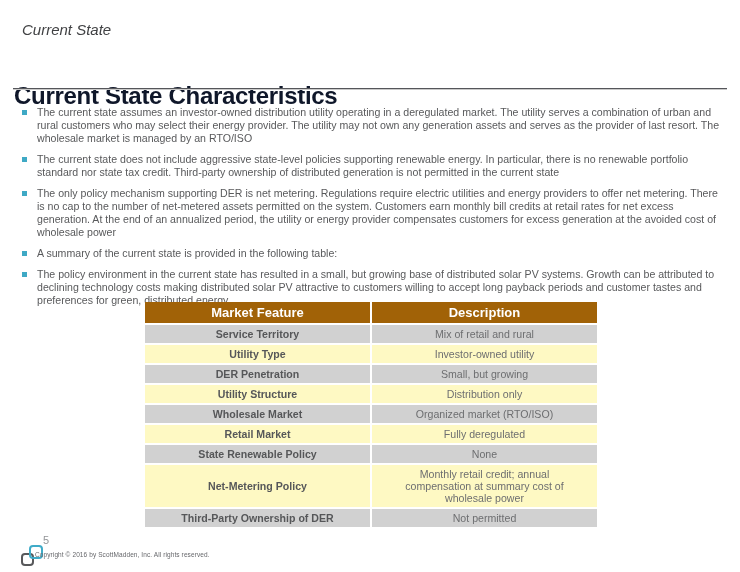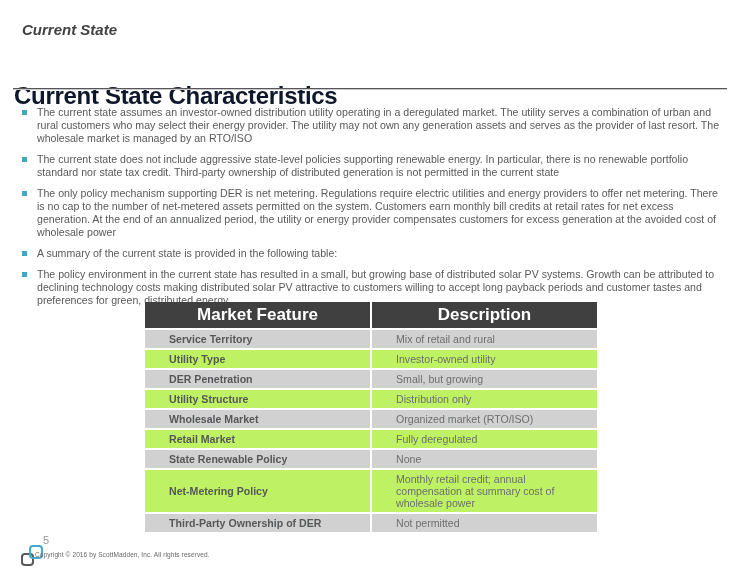--- a/index.html
+++ b/index.html
@@ -5,21 +5,21 @@
   * { margin:0; padding:0; box-sizing:border-box; }
   html,body { background:#888; }
   body { font-family:"Liberation Sans", sans-serif; }
   .slide {
     position:relative; width:740px; height:572px;
     background:#ffffff; margin:0 auto; overflow:hidden;
   }
   
   .eyebrow {
     position:absolute; left:22px; top:21px;
-    font-size:15px; font-weight:bold; font-style:italic; color:#414244;
+    font-size:15px; font-weight:normal; font-style:italic; color:#414244;
   }
   .title {
     position:absolute; left:14px; top:46px;
     font-size:24px; font-weight:bold; color:#0f172a; letter-spacing:-0.3px;margin-top:36px;
   }
   .rule {
     position:absolute; left:13px; top:88px; width:714px; height:2px;
     background:#55565a; border-bottom:1px solid #c9c9c9;
   }
   
@@ -35,29 +35,29 @@
     position:absolute; left:0; top:3.5px; width:5px; height:5px;
     background:#3fa9c5;
   }
   
   .state-table {
     position:absolute; left:143px; top:300px; width:456px;
     border-collapse:separate; border-spacing:2px;
     font-size:10.6px;
   }
   .state-table th {
-    background:#404040; color:#ffffff; font-weight:bold;
-    font-size:17px; padding:3px 4px; text-align:center; width:50%;
+    background:#a16207; color:#ffffff; font-weight:bold;
+    font-size:13px; padding:3px 4px; text-align:center; width:50%;
   }
   .state-table td {
-    padding:3px 24px; text-align:left; vertical-align:middle;
+    padding:3px 24px; text-align:center; vertical-align:middle;
     height:16px;
   }
   .state-table tr.dark  td { background:#d1d1d1; }
-  .state-table tr.light td { background:#bef264; }
+  .state-table tr.light td { background:#fef9c3; }
   .state-table td.feature { font-weight:bold; color:#565759; }
   .state-table td.desc    { color:#6d6e70; }
   
   .footer-mark { position:absolute; left:21px; top:545px; width:24px; height:22px; }
   .footer-mark .sq-gray {
     position:absolute; left:0; top:8px; width:13px; height:13px;
     border:2.5px solid #58595b; border-radius:4px; background:transparent;
   }
   .footer-mark .sq-teal {
     position:absolute; left:8px; top:0; width:14px; height:14px;

